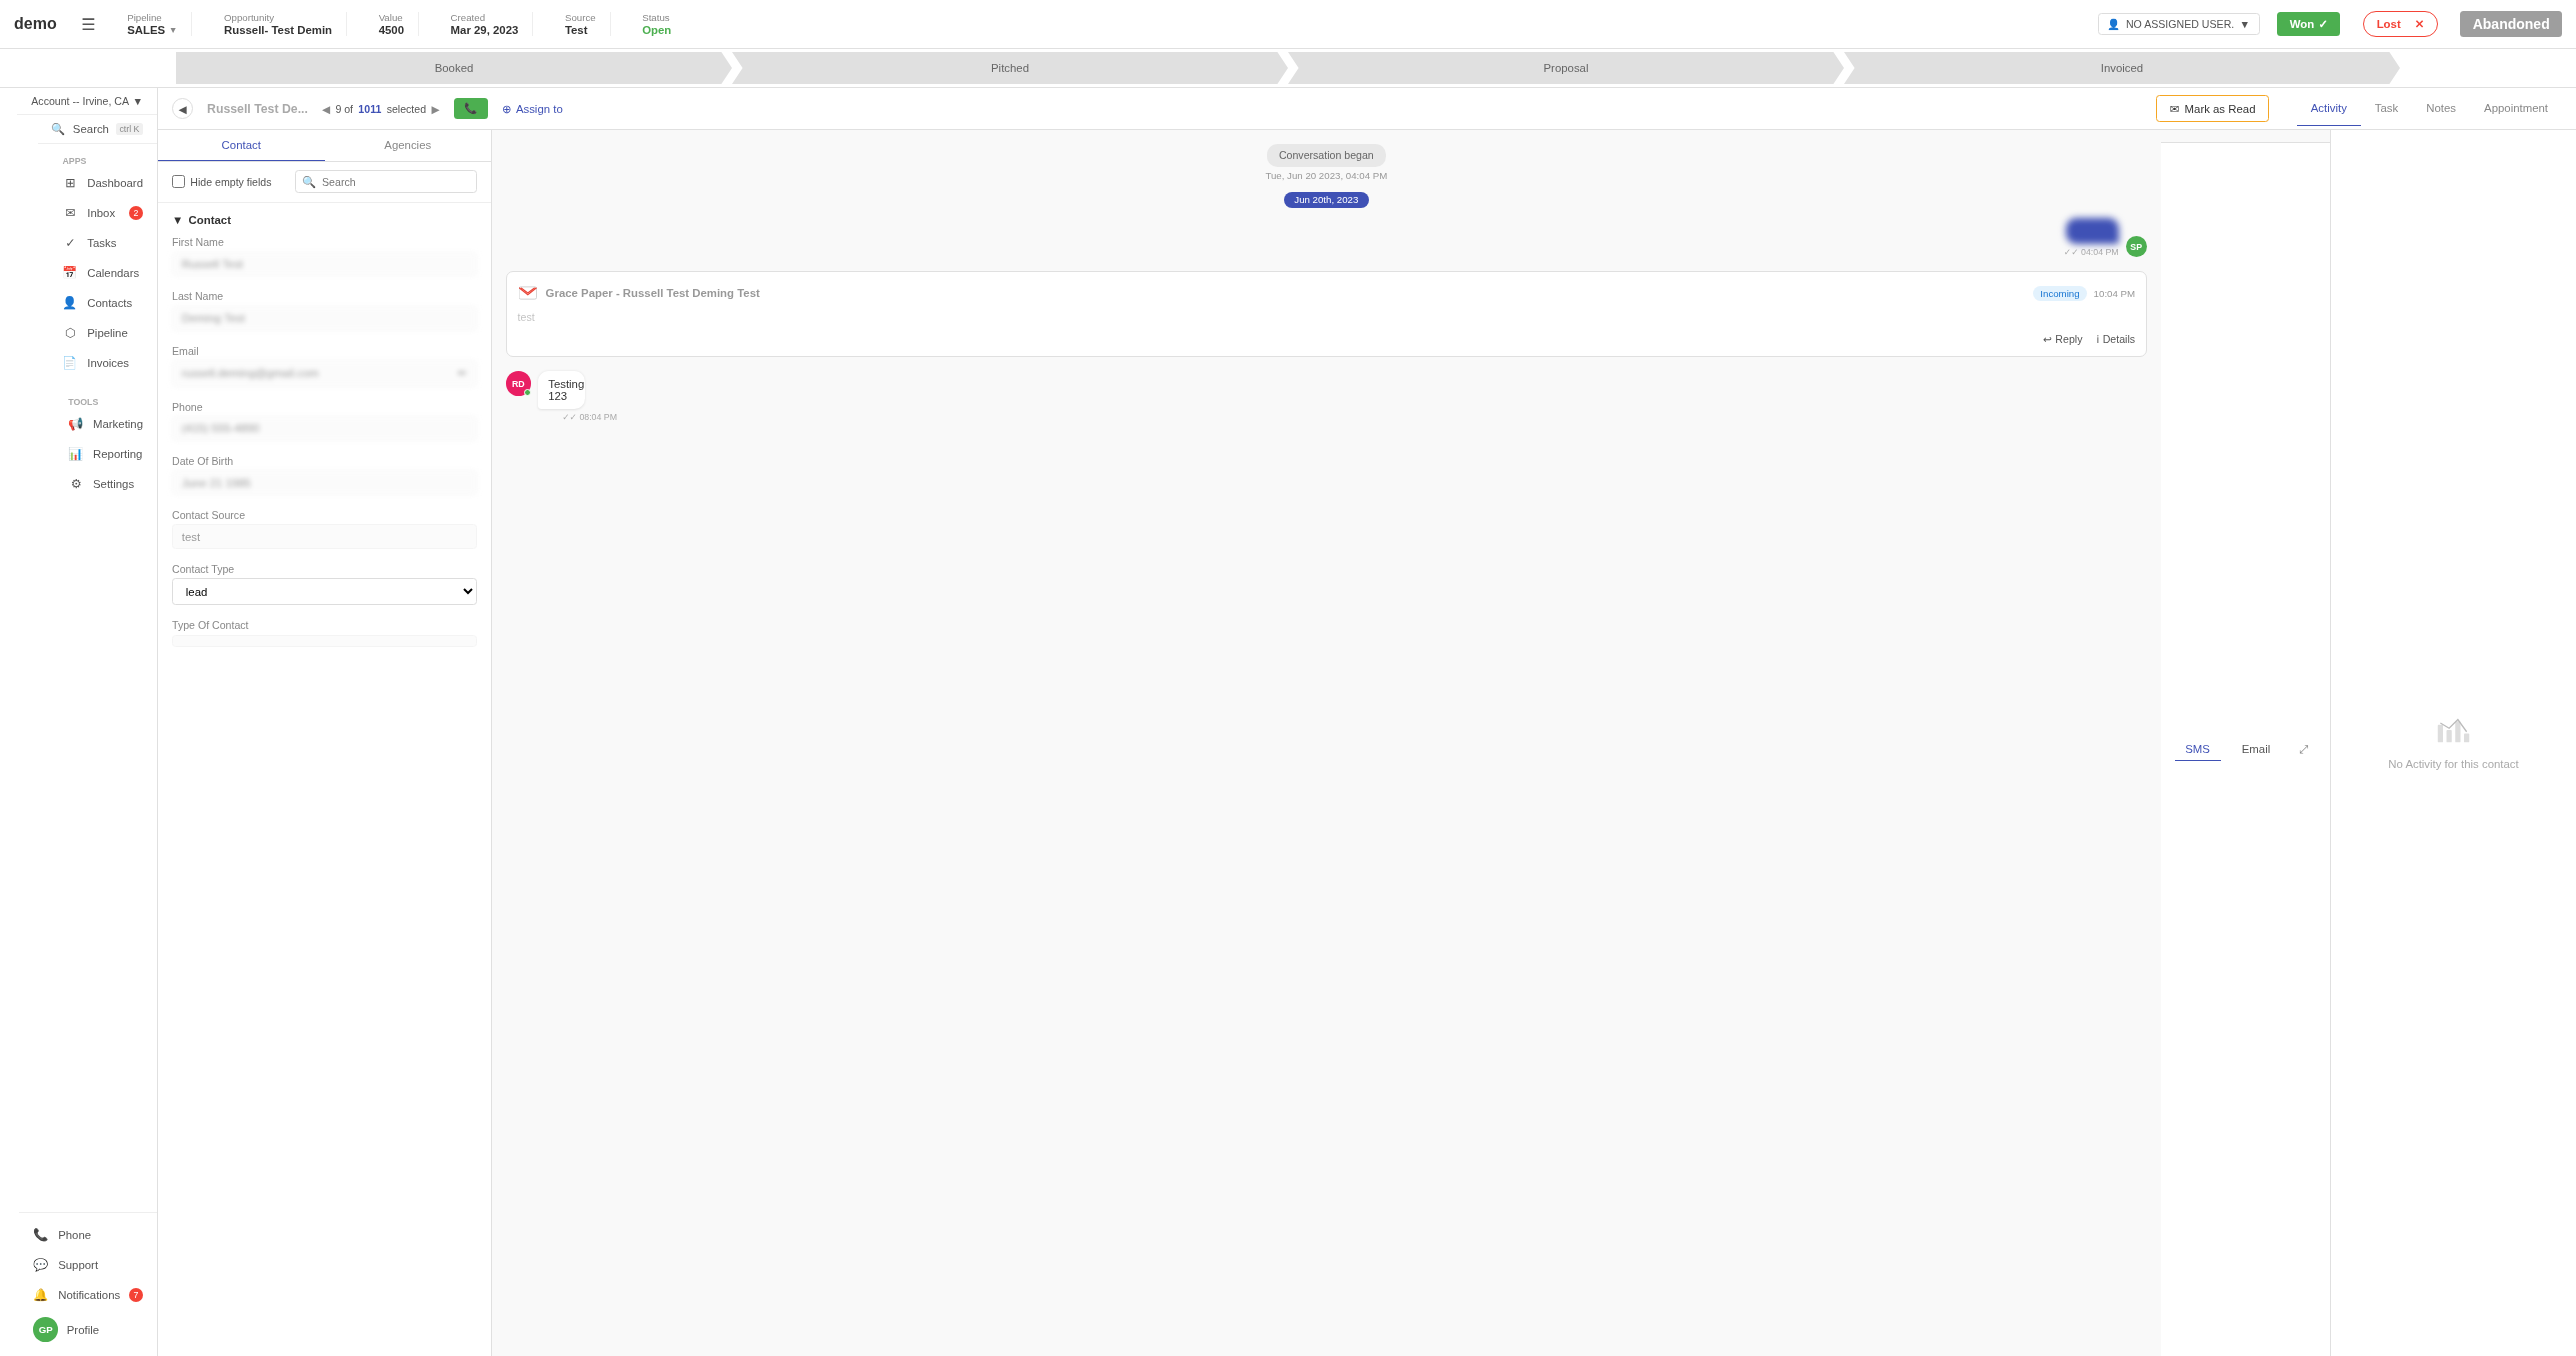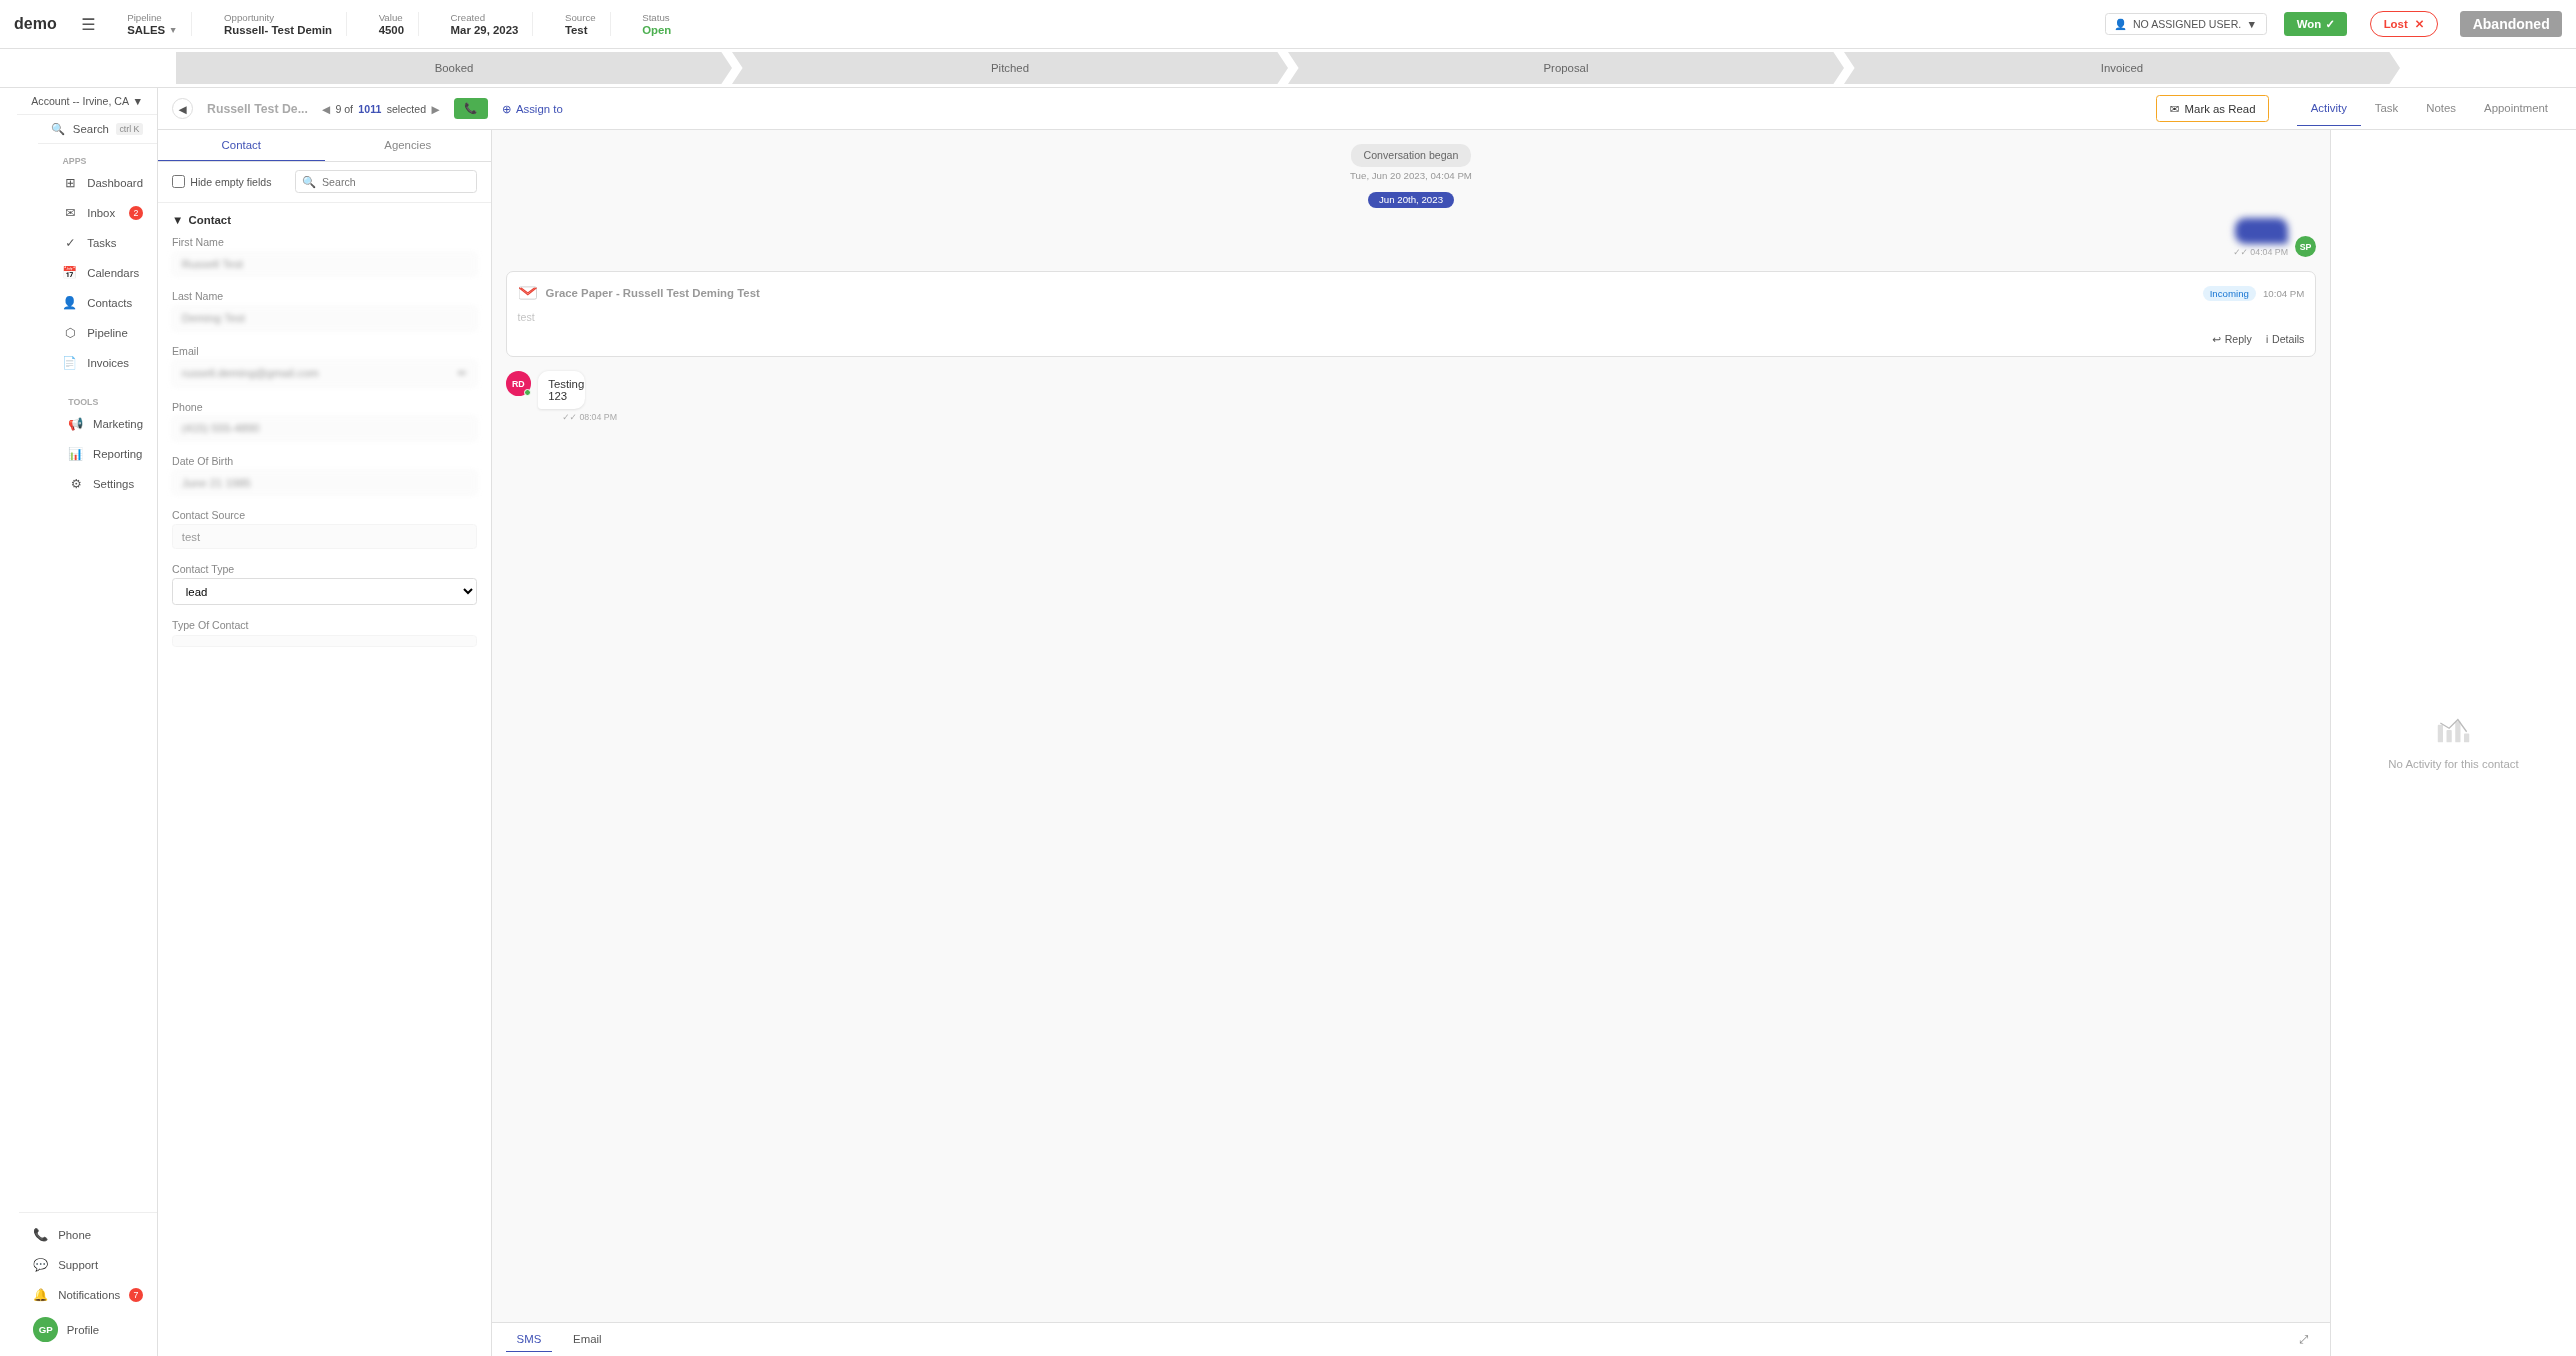--- a/index.html
+++ b/index.html
@@ -16,21 +16,21 @@
     .header-section:last-of-type { border-right: none; }
     .header-label { font-size: 9.7px; color: #888; }
     .header-value { font-size: 11.4px; font-weight: 600; color: #333; display: flex; align-items: center; gap: 3.5px; }
     .header-value .chevron { color: #888; font-size: 8.8px; }
     .header-status { display: flex; flex-direction: column; gap: 1.8px; padding: 0 14px; }
     .status-label { font-size: 9.7px; color: #888; }
     .status-value { font-size: 11.4px; font-weight: 600; color: #4caf50; }
     .spacer { flex: 1; }
     .assigned-user { display: flex; align-items: center; gap: 5.3px; border: 0.9px solid #ddd; border-radius: 3.5px; padding: 3.5px 8.8px; font-size: 10.6px; color: #555; cursor: pointer; }
     .won-btn { display: flex; align-items: center; gap: 4.4px; background: #4caf50; color: #fff; border: none; border-radius: 3.5px; padding: 5.3px 12.3px; font-size: 11.4px; font-weight: 600; cursor: pointer; }
-    .lost-btn { display: flex; align-items: center; gap: 7px; background: #fff; color: #f44336; border: 0.9px solid #f44336; border-radius: 13px; padding: 5.3px 12.3px; font-size: 11.4px; font-weight: 600; cursor: pointer; margin-left: 5.3px; }
+    .lost-btn { display: flex; align-items: center; gap: 14px; background: #fff; color: #f44336; border: 0.9px solid #f44336; border-radius: 13px; padding: 5.3px 12.3px; font-size: 11.4px; font-weight: 600; cursor: pointer; margin-left: 5.3px; }
     .abandoned-btn { display: flex; align-items: center; gap: 4.4px; background: #9e9e9e; color: #fff; border: none; border-radius: 3.5px; padding: 5.3px 12.3px; font-size: 14px; font-weight: 600; cursor: pointer; margin-left: 5.3px; }
 
     
     .stage-bar {
       display: flex; align-items: center; background: #fff; border-bottom: 0.9px solid #e0e0e0;
       padding: 0 176px; height: 39px; gap: 0; flex-shrink: 0;
     }
     .stage-item {
       flex: 1; display: flex; align-items: center; justify-content: center;
       height: 32px; font-size: 11.4px; font-weight: 500; cursor: pointer;
@@ -100,21 +100,21 @@
     .contact-search { flex: 1; display: flex; align-items: center; gap: 5.3px; border: 0.9px solid #ddd; border-radius: 3.5px; padding: 3.5px 7px; }
     .contact-search input { border: none; outline: none; font-size: 10.6px; width: 100%; }
     .contact-fields { flex: 1; overflow-y: auto; padding: 10.6px 14px; }
     .section-header { display: flex; align-items: center; gap: 5.3px; font-size: 11.4px; font-weight: 600; color: #333; margin-bottom: 10.6px; cursor: pointer; }
     .field-group { margin-bottom: 14px; }
     .field-label { font-size: 10.6px; color: #888; margin-bottom: 3.5px; }
     .field-value { font-size: 11.4px; color: #555; padding: 5.3px 8.8px; border: 0.9px solid #eee; border-radius: 3.5px; background: #fafafa; display: flex; align-items: center; justify-content: space-between; opacity: 0.6; }
     .select-field { width: 100%; padding: 5.3px 8.8px; border: 0.9px solid #ddd; border-radius: 3.5px; font-size: 11.4px; background: #fff; }
 
     
-    .chat-panel { flex: 1; display: flex; flex-direction: column; background: #f9f9f9; overflow: hidden; }
+    .chat-panel { flex: 1; display: flex; flex-direction: row; background: #f9f9f9; overflow: hidden; }
     .chat-messages { flex: 1; overflow-y: auto; padding: 14px; display: flex; flex-direction: column; gap: 10.6px; }
     .conversation-began { text-align: center; }
     .conv-badge { display: inline-block; background: #e8e8e8; border-radius: 10.6px; padding: 5.3px 12.3px; font-size: 10.6px; color: #666; }
     .conv-date { font-size: 9.7px; color: #999; margin-top: 3.5px; }
     .date-divider { display: flex; align-items: center; justify-content: center; }
     .date-badge { background: #3f51b5; color: #fff; font-size: 9.7px; border-radius: 10.6px; padding: 2.6px 10.6px; }
     .message-row { display: flex; align-items: flex-end; gap: 7px; }
     .message-row.outgoing { justify-content: flex-end; }
     .message-bubble { max-width: 60%; padding: 7px 10.6px; border-radius: 10.6px; font-size: 11.4px; }
     .message-bubble.outgoing { background: #3f51b5; color: #fff; border-bottom-right-radius: 3.5px; }

